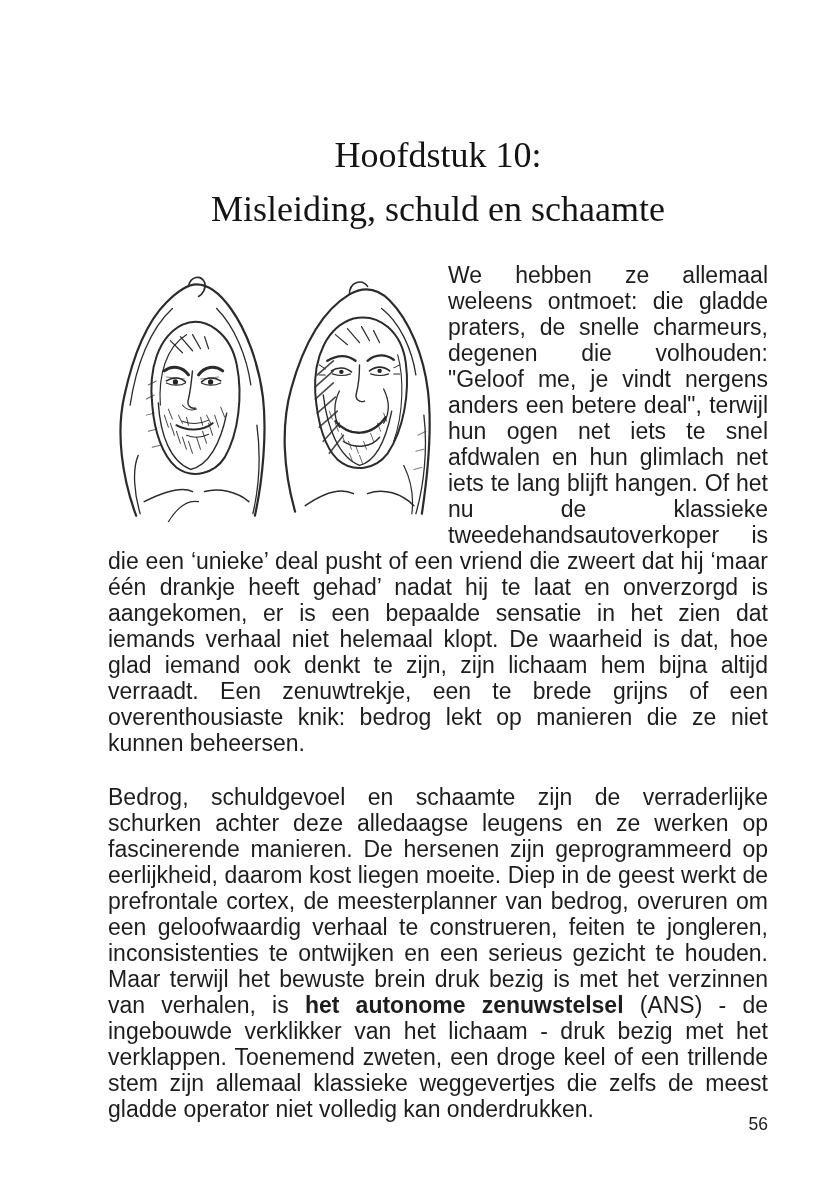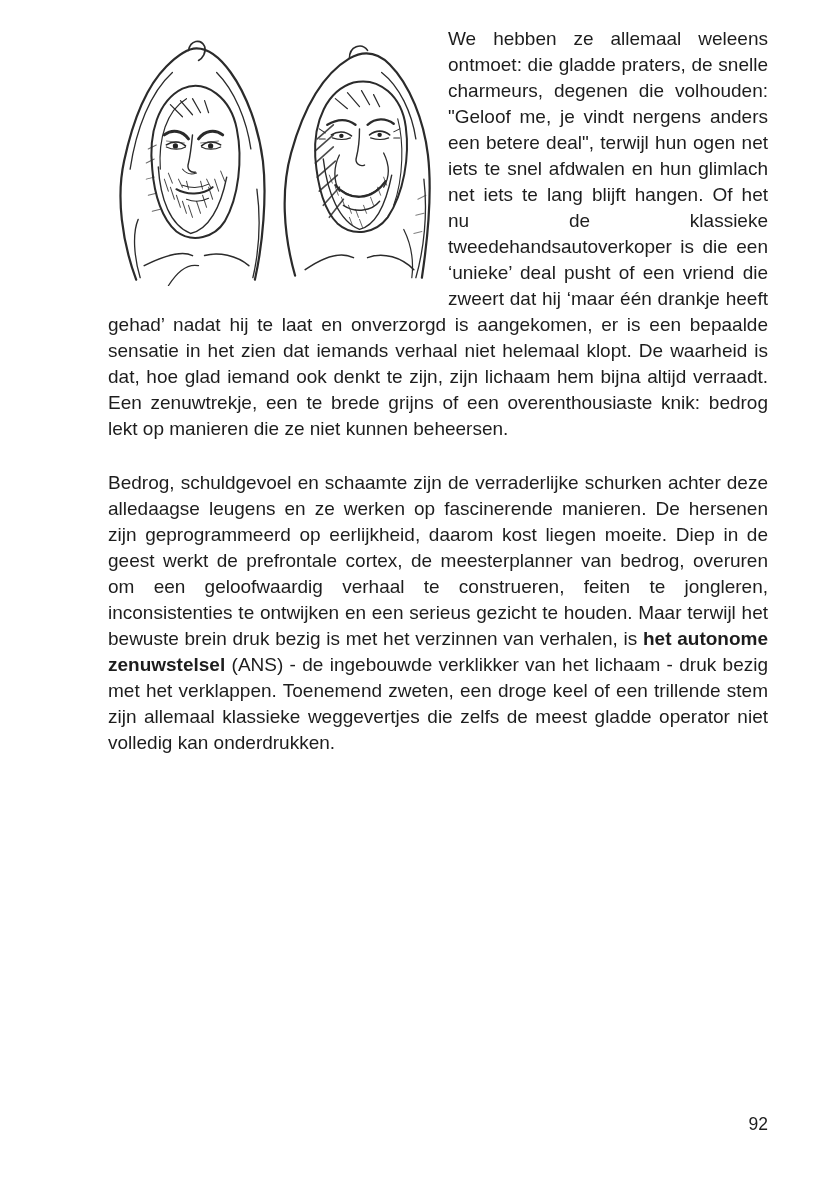--- a/index.html
+++ b/index.html
@@ -8,21 +8,21 @@
     background:#ffffff; overflow:hidden;
     font-family:"Liberation Sans", sans-serif; color:#1d1d1d;
   }
   .content { position:absolute; left:108px; top:0; width:660px; }
   .chapter-title {
     padding-top:128px; text-align:center;
     font-family:"Liberation Serif", serif; font-weight:400;
     font-size:36px; line-height:54px; color:#141414;
   }
   .body-block {
-    margin-top:26px; font-size:19px; line-height:26px;
+    margin-top:26px; font-size:23px; line-height:26px;
     text-align:justify; color:#1d1d1d;
   }
   .illustrations {
     float:left; width:334px; height:258px; margin:2px 6px 4px 0;
     display:flex;
   }
   .illustrations svg { display:block; }
   .para { margin:0; }
   .para-gap { margin-top:28px; }
   .para b { font-weight:700; }
@@ -31,20 +31,24 @@
     font-size:17.5px; color:#1d1d1d;
   }
   .sk { stroke:#2b2b2b; fill:none; stroke-linecap:round; stroke-linejoin:round; }
 </style>
 </head>
 <body>
 
 <div class="page">
   <div class="content">
 
+    <div class="chapter-title">
+      <div>Hoofdstuk 10:</div>
+      <div>Misleiding, schuld en schaamte</div>
+    </div>
 
     <div class="body-block">
 
       <div class="illustrations">
 
         <svg width="167" height="258" viewBox="0 0 166 256">
           <path class="sk" stroke-width="2.2" d="M 28 250 C 14 212 8 168 16 132 C 22 104 34 62 58 38 C 68 28 78 20 88 20 C 100 20 112 30 122 44 C 138 66 150 100 154 132 C 158 166 154 214 146 250"></path>
           <path class="sk" stroke-width="1.6" d="M 80 22 C 82 12 92 10 96 18 C 98 24 94 30 90 32"></path>
           <path class="sk" stroke-width="2" d="M 44 140 C 40 104 50 72 74 60 C 98 50 122 70 128 100 C 134 130 130 168 116 192 C 106 208 84 214 68 202 C 54 190 46 166 44 140"></path>
           <path class="sk" stroke-width="1.2" d="M 52 140 C 50 110 58 82 78 70"></path>
@@ -95,14 +99,14 @@
         </svg>
       </div>
 
       <p class="para">We hebben ze allemaal weleens ontmoet: die gladde praters, de snelle charmeurs, degenen die volhouden: "Geloof me, je vindt nergens anders een betere deal", terwijl hun ogen net iets te snel afdwalen en hun glimlach net iets te lang blijft hangen. Of het nu de klassieke tweedehandsautoverkoper is die een ‘unieke’ deal pusht of een vriend die zweert dat hij ‘maar één drankje heeft gehad’ nadat hij te laat en onverzorgd is aangekomen, er is een bepaalde sensatie in het zien dat iemands verhaal niet helemaal klopt. De waarheid is dat, hoe glad iemand ook denkt te zijn, zijn lichaam hem bijna altijd verraadt. Een zenuwtrekje, een te brede grijns of een overenthousiaste knik: bedrog lekt op manieren die ze niet kunnen beheersen.</p>
 
       <p class="para para-gap"><span>Bedrog, schuldgevoel en schaamte zijn de verraderlijke schurken achter deze alledaagse leugens en ze werken op fascinerende manieren. De hersenen zijn geprogrammeerd op eerlijkheid, daarom kost liegen moeite. Diep in de geest werkt de prefrontale cortex, de meesterplanner van bedrog, overuren om een geloofwaardig verhaal te construeren, feiten te jongleren, inconsistenties te ontwijken en een serieus gezicht te houden. Maar terwijl het bewuste brein druk bezig is met het verzinnen van verhalen, is </span><b>het autonome zenuwstelsel</b><span> (ANS) - de ingebouwde verklikker van het lichaam - druk bezig met het verklappen. Toenemend zweten, een droge keel of een trillende stem zijn allemaal klassieke weggevertjes die zelfs de meest gladde operator niet volledig kan onderdrukken.</span></p>
 
     </div>
   </div>
 
-  <div class="page-number">92</div>
+  <div class="page-number">56</div>
 </div>
 
 </body></html>

